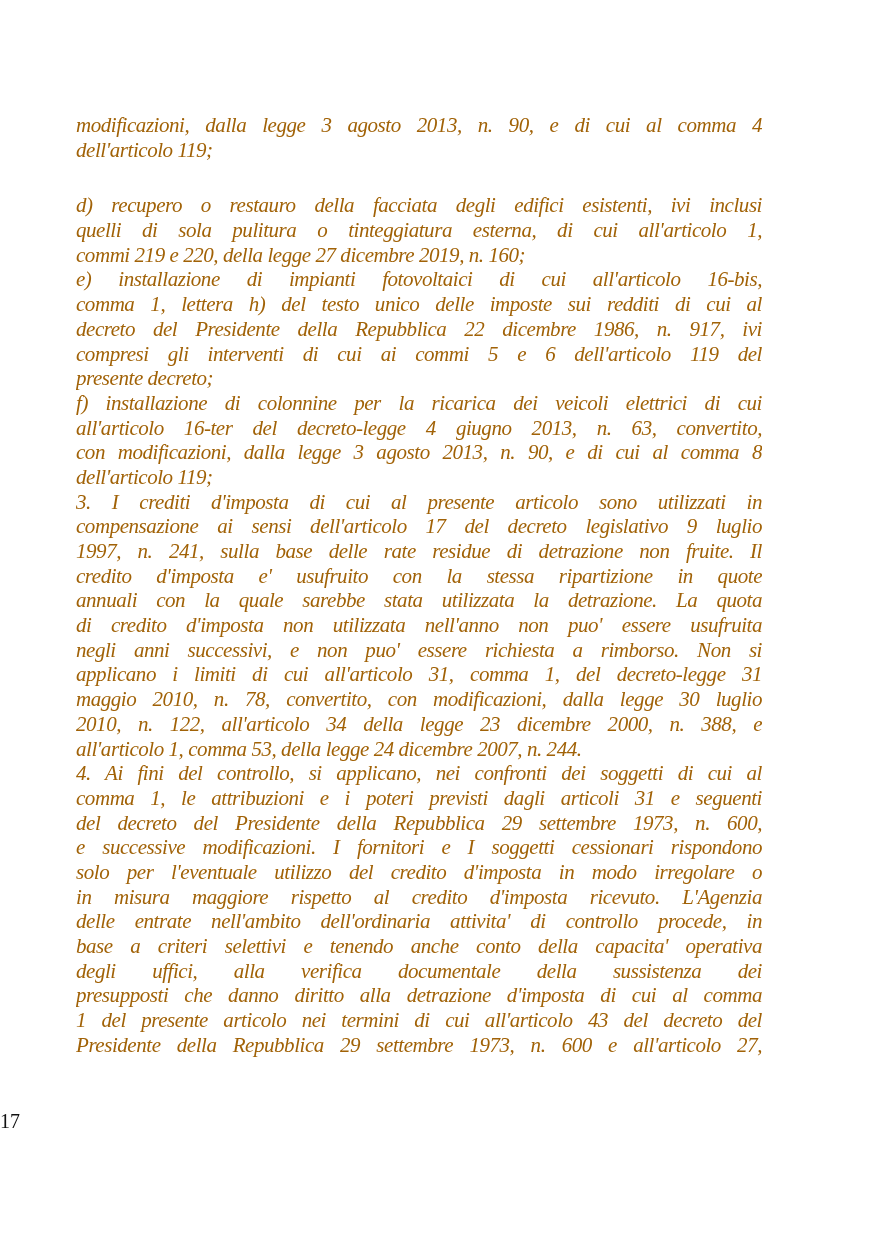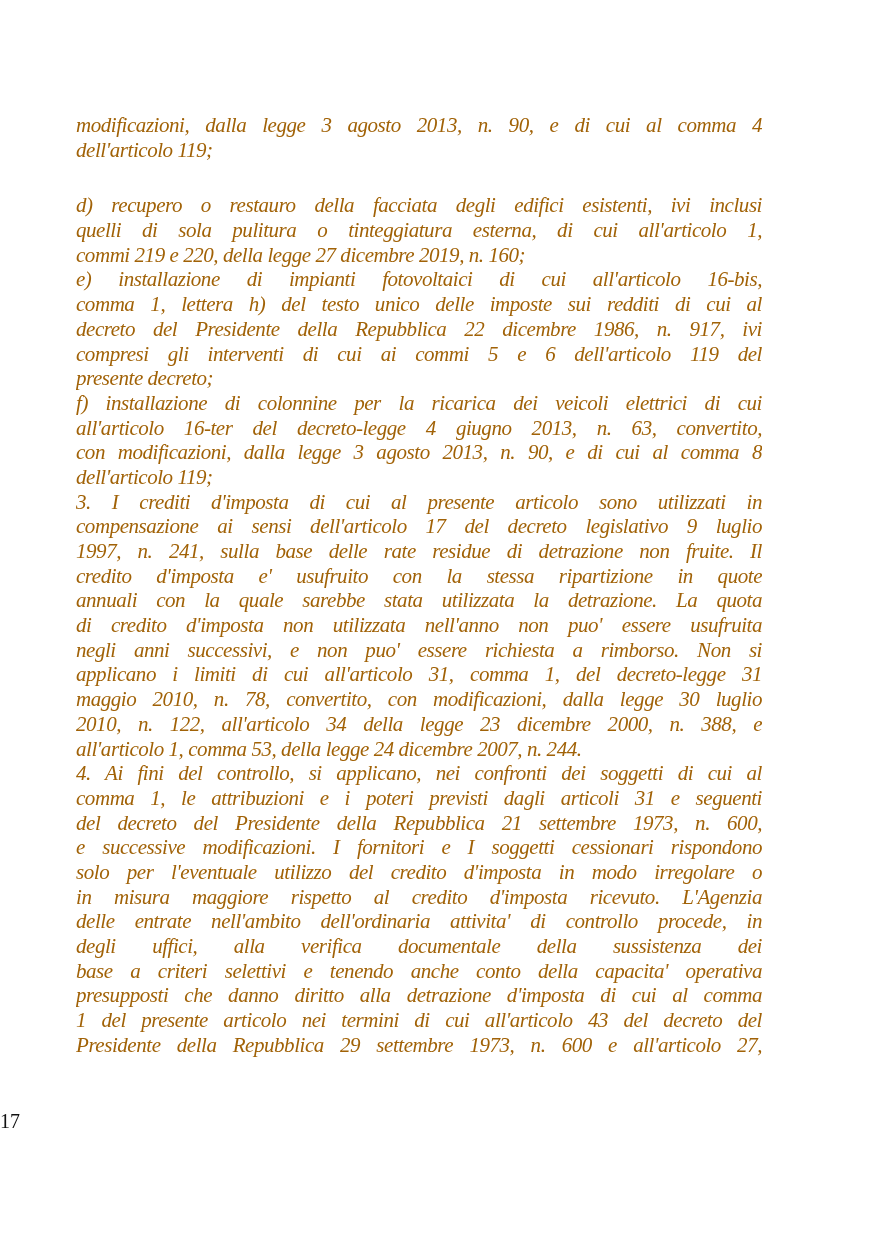--- a/index.html
+++ b/index.html
@@ -77,25 +77,25 @@
       <span class="line" style="white-space: normal; overflow: hidden;">credito  d'imposta  e'  usufruito  con  la stessa ripartizione in quote</span>
       <span class="line" style="white-space: normal; overflow: hidden;">annuali con la quale sarebbe stata utilizzata la detrazione. La quota</span>
       <span class="line" style="white-space: normal; overflow: hidden;">di credito  d'imposta  non utilizzata nell'anno non puo' essere usufruita</span>
       <span class="line" style="white-space: normal; overflow: hidden;">negli anni successivi, e non puo' essere richiesta a rimborso. Non si</span>
       <span class="line" style="white-space: normal; overflow: hidden;">applicano  i  limiti di cui all'articolo 31, comma 1, del decreto-legge 31</span>
       <span class="line" style="white-space: normal; overflow: hidden;">maggio 2010, n. 78, convertito, con modificazioni, dalla legge  30  luglio</span>
       <span class="line" style="white-space: normal; overflow: hidden;">2010, n. 122, all'articolo 34 della legge 23 dicembre 2000, n. 388, e</span>
       <span class="line last" style="white-space: normal; overflow: hidden;">all'articolo 1, comma 53, della legge 24 dicembre 2007, n. 244.</span>
       <span class="line" style="white-space: normal; overflow: hidden;">4. Ai fini del controllo, si applicano, nei confronti dei  soggetti di cui al</span>
       <span class="line" style="white-space: normal; overflow: hidden;">comma 1, le attribuzioni e i poteri previsti dagli articoli 31  e  seguenti</span>
-      <span class="line" style="white-space: normal; overflow: hidden;">del decreto del Presidente della Repubblica 21 settembre 1973, n. 600,</span>
+      <span class="line" style="white-space: normal; overflow: hidden;">del decreto del Presidente della Repubblica 29 settembre 1973, n. 600,</span>
       <span class="line" style="white-space: normal; overflow: hidden;">e successive modificazioni. I fornitori  e  I soggetti cessionari rispondono</span>
       <span class="line" style="white-space: normal; overflow: hidden;">solo per l'eventuale utilizzo del credito d'imposta in modo irregolare o</span>
       <span class="line" style="white-space: normal; overflow: hidden;">in misura maggiore rispetto al credito  d'imposta  ricevuto.  L'Agenzia</span>
       <span class="line" style="white-space: normal; overflow: hidden;">delle   entrate nell'ambito dell'ordinaria attivita' di controllo procede, in</span>
+      <span class="line" style="white-space: normal; overflow: hidden;">base  a criteri selettivi e tenendo anche  conto  della  capacita'  operativa</span>
       <span class="line" style="white-space: normal; overflow: hidden;">degli  uffici,  alla  verifica  documentale  della  sussistenza  dei</span>
-      <span class="line" style="white-space: normal; overflow: hidden;">base  a criteri selettivi e tenendo anche  conto  della  capacita'  operativa</span>
       <span class="line" style="white-space: normal; overflow: hidden;">presupposti che danno diritto alla detrazione  d'imposta  di  cui  al comma</span>
       <span class="line" style="white-space: normal; overflow: hidden;">1 del presente articolo nei termini di cui all'articolo 43  del decreto del</span>
       <span class="line" style="white-space: normal; overflow: hidden;">Presidente della Repubblica 29 settembre 1973, n.  600  e all'articolo 27,</span>
     </div>
   <div class="page-number">17</div>
 </div>
 
 </body></html>

